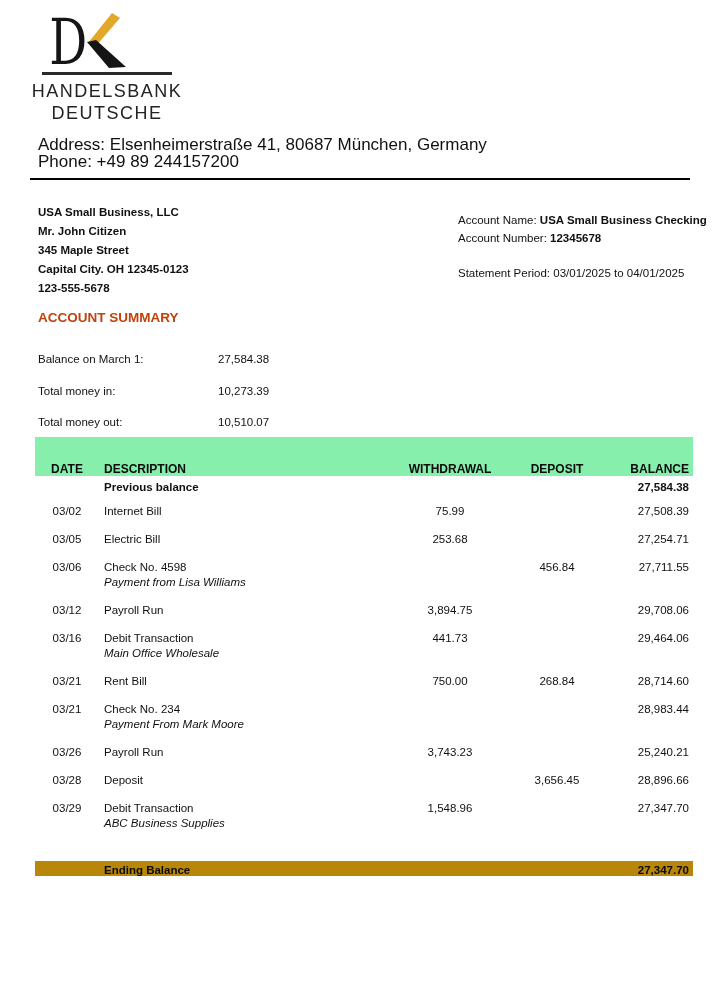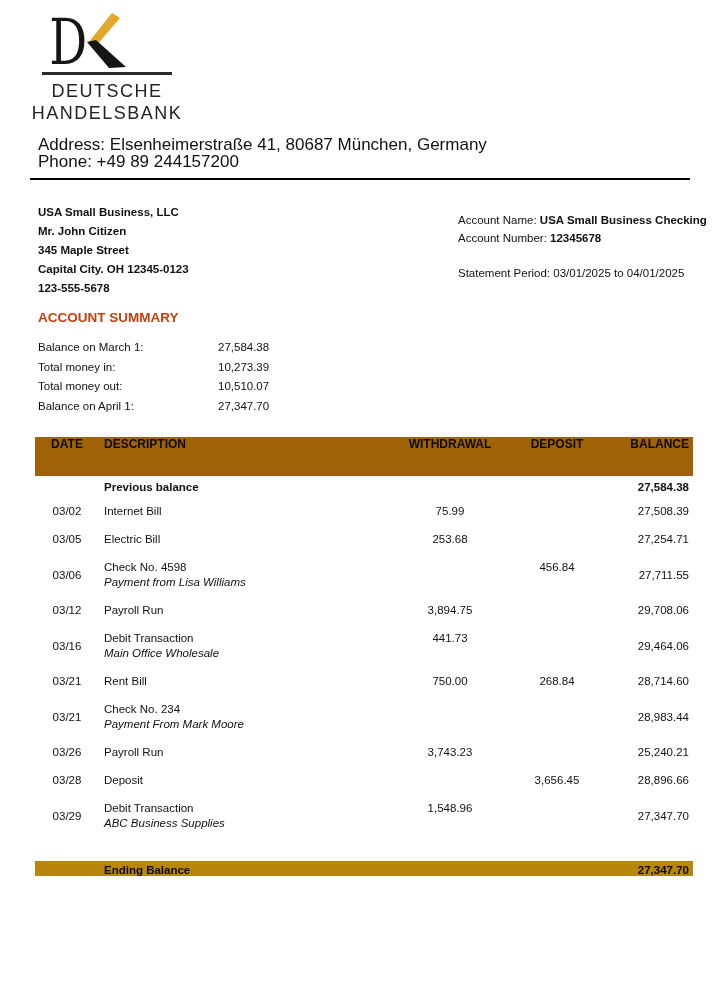--- a/index.html
+++ b/index.html
@@ -28,52 +28,52 @@
 
   
   .customer{position:absolute; left:38px; top:203px; font-size:11.5px; line-height:19px; font-weight:bold; color:#111;}
   .account-info{position:absolute; left:458px; top:211px; font-size:11.5px; line-height:18px; color:#111;}
   .account-info .val{font-weight:bold;}
   .account-info .period{margin-top:17px;}
 
   
   .summary-title{position:absolute; left:38px; top:310px; font-size:13.5px; font-weight:bold; color:#c2410c;}
   .summary-rows{position:absolute; left:38px; top:338px; font-size:11.5px; line-height:19.5px; color:#111;}
-  .srow{display:flex;}
+  .srow{display:flex;margin-top:12px;}
   .slabel{width:180px;}
   .svalue{}
 
   
   .txn-table{position:absolute; left:35px; top:437px; width:658px; font-size:11.5px; color:#111;}
-  .thead{display:flex; align-items:flex-start; background:#a16207; height:39px; font-weight:bold; font-size:12px; color:#0a0a0a;}
+  .thead{display:flex; align-items:flex-end; background:#86efac; height:39px; font-weight:bold; font-size:12px; color:#0a0a0a;}
   .c-date{width:64px; text-align:center; flex:none;}
   .c-desc{width:298px; padding-left:5px; box-sizing:border-box; text-align:left; flex:none;}
   .c-wd{width:106px; text-align:center; flex:none;}
   .c-dep{width:108px; text-align:center; flex:none;}
   .c-bal{width:82px; text-align:right; padding-right:4px; box-sizing:border-box; flex:none;}
   .prev-row{display:flex; align-items:center; padding:5px 0 4px 0; font-weight:bold;}
-  .trow{display:flex; align-items:center; padding:8px 0;}
+  .trow{display:flex; padding:8px 0;}
   .trow .c-wd,.trow .c-dep{align-self:flex-start;}
   .desc-note{font-style:italic; margin-top:3px;}
   .end-row{display:flex; align-items:flex-end; background:#B8860B; height:15px; font-weight:bold; margin-top:24px; color:#0a0a0a;}
 </style>
 </head>
 <body>
 
 <div class="page">
 
   <div class="logo-block">
     <svg class="logo-mark" viewBox="0 0 115 58" xmlns="http://www.w3.org/2000/svg">
       <text x="-1" y="52" font-family="DejaVu Serif, serif" font-size="64" fill="#151515" transform="scale(0.74 1)">D</text>
       <polygon points="62,1 70,6 46,34 38,31" fill="#E2A829"></polygon>
       <polygon points="37,30 46,28 76,55 59,56" fill="#151515"></polygon>
     </svg>
     <div class="logo-rule"></div>
+    <div class="bank-name">HANDELSBANK</div>
     <div class="bank-name">DEUTSCHE</div>
-    <div class="bank-name">HANDELSBANK</div>
   </div>
 
   <div class="contact">
     <div>Address: Elsenheimerstraße 41, 80687 München, Germany</div>
     <div>Phone: +49 89 244157200</div>
   </div>
 
   <div class="top-rule"></div>
 
   <div class="customer" id="customer-lines">

